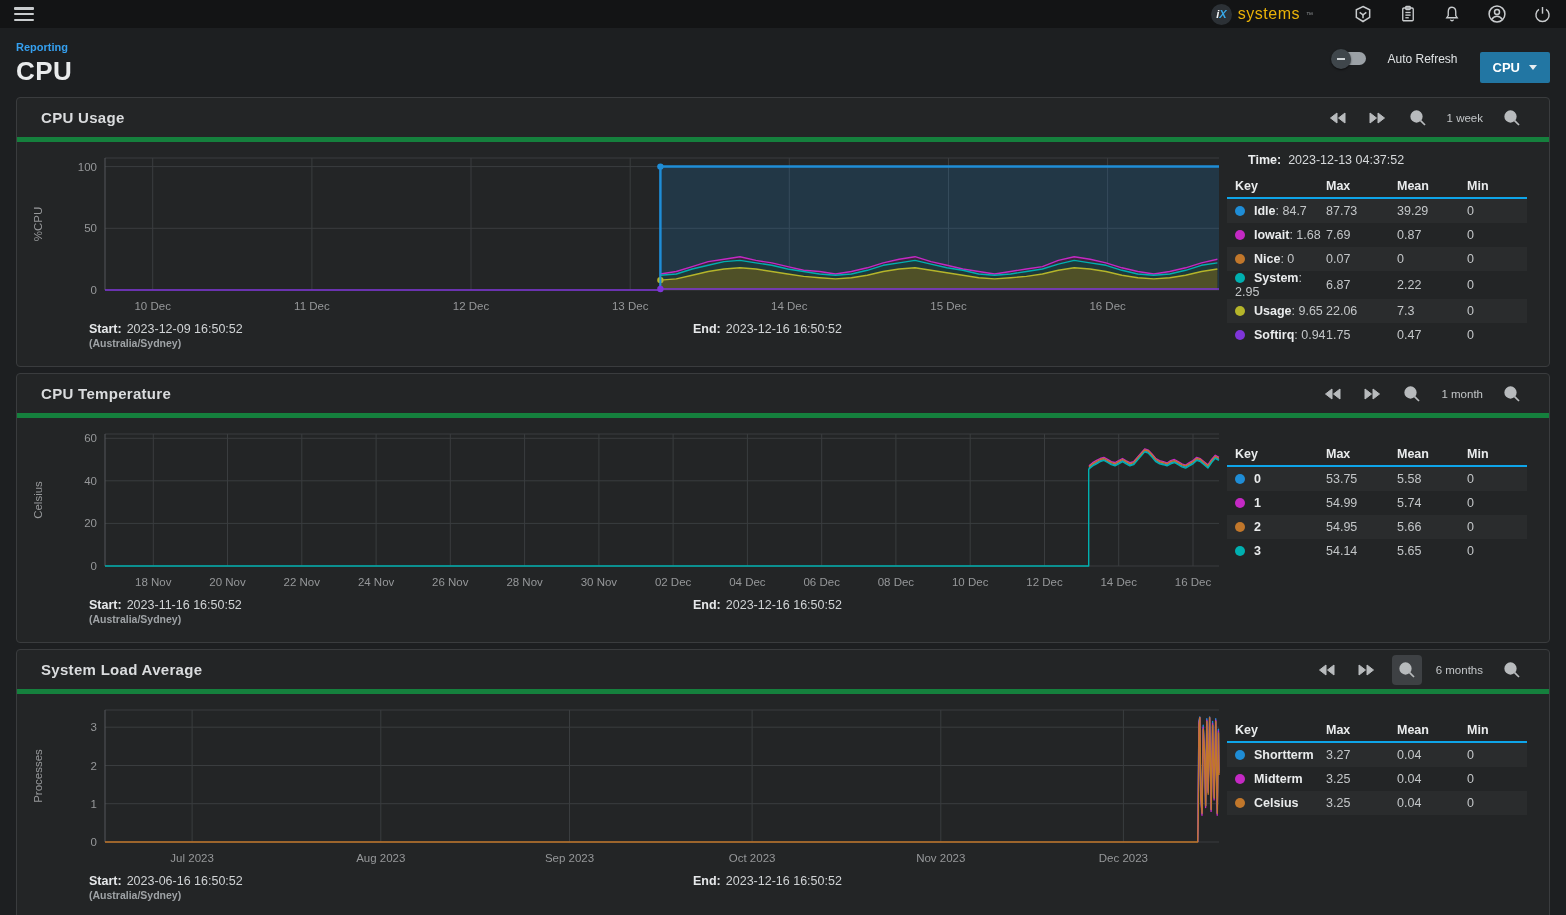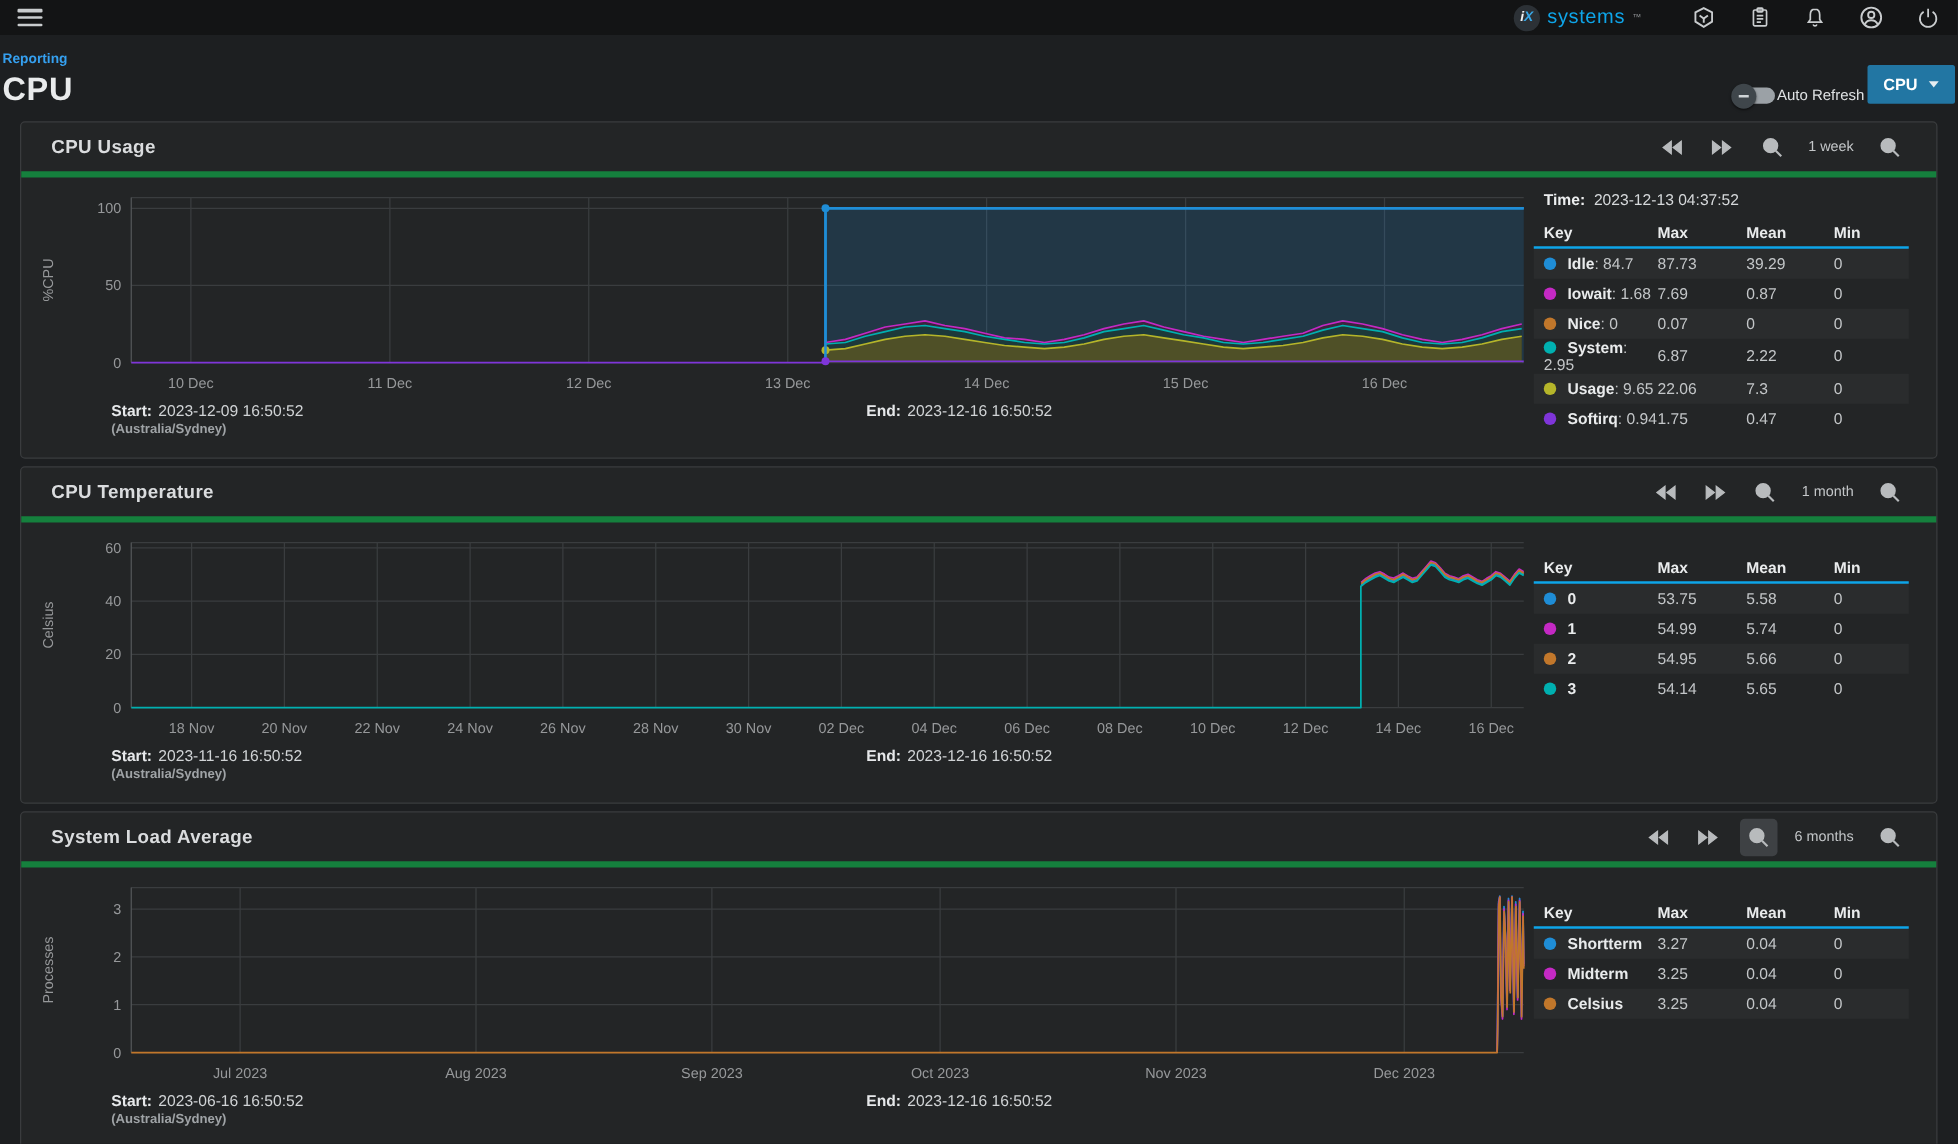--- a/index.html
+++ b/index.html
@@ -11,30 +11,30 @@
             justify-content:space-between; padding:0 14px; }
   .hamburger { width:20px; height:14px; display:flex; flex-direction:column;
                justify-content:space-between; background:none; border:none; cursor:pointer; }
   .hamburger span { height:2.5px; background:#c9ccce; border-radius:1px; }
   .topbar-right { display:flex; align-items:center; gap:26px; }
   .logo { display:flex; align-items:center; gap:6px; margin-right:14px; }
   .logo-circle { width:21px; height:21px; border-radius:50%; background:#2c3136;
                  display:flex; align-items:center; justify-content:center;
                  font-size:11px; font-weight:bold; font-style:italic; }
   .logo-circle .li { color:#f2f4f5; } .logo-circle .lx { color:#38a8e8; }
-  .logo-text { font-size:16px; color:#0ea5e9; letter-spacing:0.5px; }
+  .logo-text { font-size:16px; color:#eab308; letter-spacing:0.5px; }
   .logo-tm { font-size:7px; color:#8b8e90; vertical-align:super; }
   .tb-icon { background:none; border:none; cursor:pointer; display:flex; align-items:center; }
   .tb-icon svg { stroke:#c9ccce; fill:none; stroke-width:1.8; }
 
   
-  .page-head { padding:13px 2px 10px; display:flex; justify-content:space-between; align-items:flex-end; }
+  .page-head { padding:13px 16px 10px; display:flex; justify-content:space-between; align-items:flex-end; }
   .breadcrumb { color:#35a0f0; font-size:11px; font-weight:bold; text-decoration:none; display:block; }
   .page-title { color:#e9ebec; font-size:26px; font-weight:bold; margin-top:3px; letter-spacing:0.5px; }
-  .page-actions { display:flex; align-items:flex-end; gap:2px; padding-bottom:4px; }
+  .page-actions { display:flex; align-items:flex-start; gap:22px; padding-bottom:4px; }
   .switch { width:32px; height:13px; border-radius:7px; background:#9ba1a6; position:relative; cursor:pointer; border:none; }
   .switch .knob { position:absolute; left:-3px; top:-3.5px; width:20px; height:20px; border-radius:50%;
                   background:#3f464b; box-shadow:0 1px 2px rgba(0,0,0,.6);
                   display:flex; align-items:center; justify-content:center; }
   .switch .knob::after { content:''; width:8px; height:2px; background:#cfd4d7; }
   .toggle-label { font-size:12px; color:#dfe2e4; }
   .cpu-btn { background:#2276a3; color:#fff; border:none; font-weight:bold; font-size:13px;
              padding:8px 13px; border-radius:2px; display:flex; align-items:center; gap:9px; cursor:pointer;
              font-family:"Liberation Sans", sans-serif; }
   .caret { width:0; height:0; border-left:4.5px solid transparent; border-right:4.5px solid transparent;
@@ -64,21 +64,21 @@
 
   .chart-footer { position:relative; height:40px; margin:2px 0 0 62px; font-size:12.5px; }
   .chart-footer b { color:#e6e8ea; font-weight:bold; margin-right:5px; }
   .chart-footer .val { color:#d0d3d5; }
   .tz { font-size:10.5px; font-weight:bold; color:#9fa3a6; margin-top:1px; }
   .end-block { position:absolute; left:560px; top:0;padding-left:44px; }
 
   
   .legend { width:322px; padding-right:22px; flex-shrink:0; }
   .legend.mt { margin-top:16px; }
-  .leg-time { font-size:12.5px; color:#d6d9db; margin:3px 8px 7px; }
+  .leg-time { font-size:12.5px; color:#d6d9db; margin:3px 21px 7px; }
   .leg-time b { color:#eceeef; margin-right:7px; }
   .leg-row { display:grid; grid-template-columns:1fr 71px 70px 52px; align-items:center;
              min-height:24px; padding:0 8px; font-size:12.5px; color:#c3c6c8; }
   .leg-row.striped { background:rgba(255,255,255,0.035); }
   .leg-head { font-weight:bold; color:#e9ebec; border-bottom:2px solid #0ea5e9; min-height:25px; }
   .dot { width:10px; height:10px; border-radius:50%; display:inline-block; margin-right:9px;
          vertical-align:-1px; }
   .keycell b { color:#e9ebec;margin-top:28px; } .keycell em { font-style:normal; color:#c3c6c8; }
 </style>
 </head>

